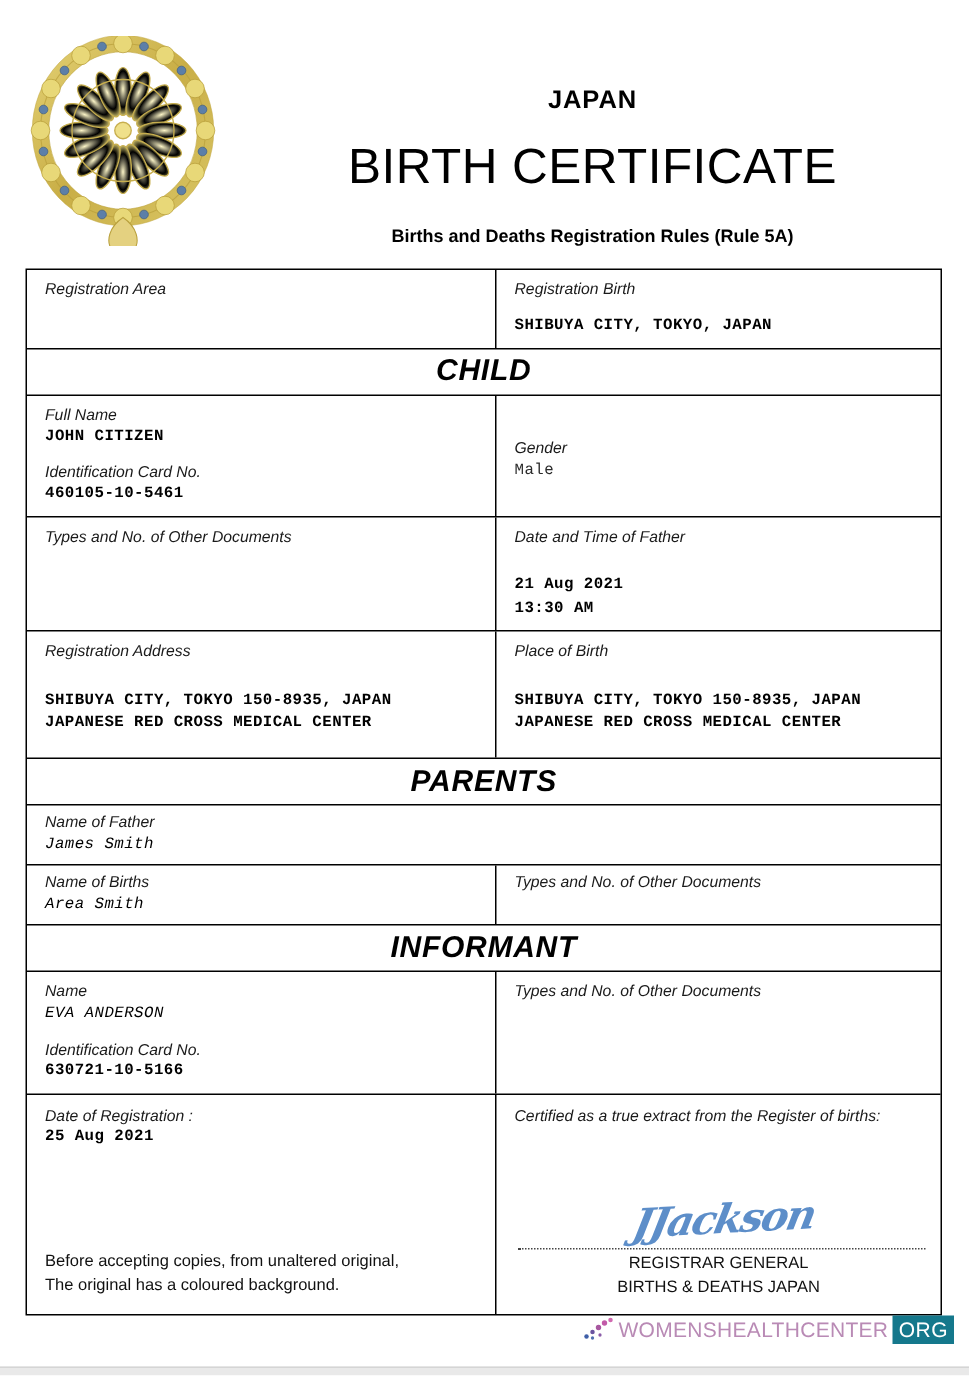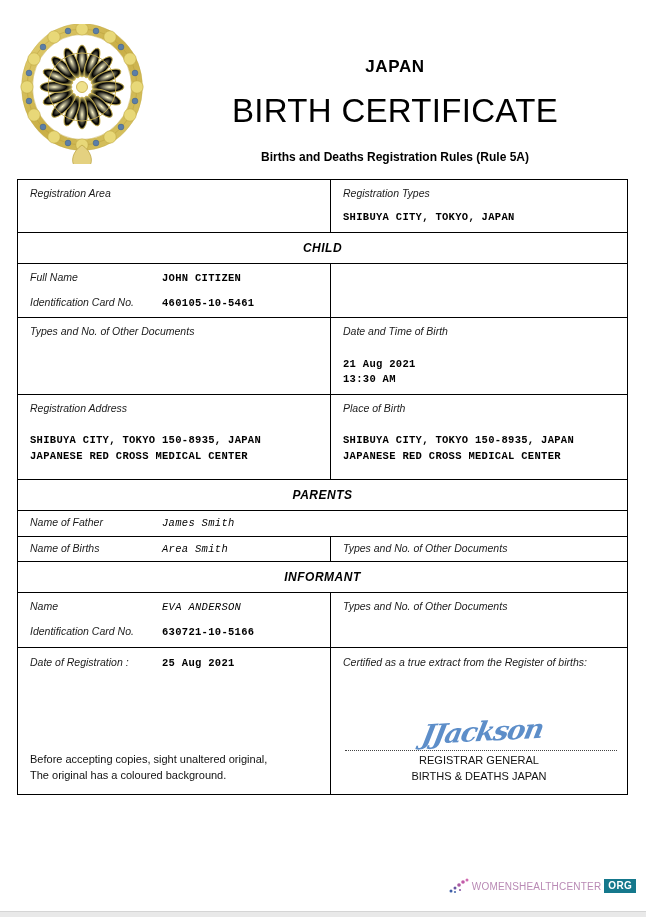--- a/index.html
+++ b/index.html
@@ -123,31 +123,32 @@
 
   
   .section-row {
     display: flex;
     justify-content: center;
     align-items: center;
     border-bottom: 1.3px solid #000;
     height: 30px;
   }
   .section-title {
-    font-size: 12px;
+    font-size: 20px;
     font-weight: bold;
     font-style: italic;
     letter-spacing: 0.5px;
   }
 
   
   .pair {
     display: flex;
     align-items: baseline;
     line-height: 1.6;
+    flex-direction: column;
   }
   .pair .lbl { width: 132px; flex: none; }
   .pair.narrow .lbl { width: 105px; flex: none; }
 
   .stack-label { margin-bottom: 2px; }
   .spacer-sm { height: 8px; }
 
   
   .dt {
     display: flex;
@@ -214,31 +215,31 @@
   .watermark {
     position: absolute;
     right: 10px;
     bottom: 22px;
     display: flex;
     align-items: center;
     height: 18px;
   }
   .wm-dots { width: 22px; height: 16px; margin-right: 1px; }
   .wm-text {
-    font-size: 10px;
+    font-size: 14px;
     letter-spacing: 0.2px;
     color: #b98ab5;
     font-family: "Liberation Sans", sans-serif;
   }
   .wm-badge {
     margin-left: 3px;
     background: #15788c;
     color: #ffffff;
-    font-size: 10px;
-    font-weight: bold;
+    font-size: 14px;
+    font-weight: normal;
     padding: 1px 4px 2px 4px;
     letter-spacing: 0.3px;
   }
   .bottom-rule {
     position: absolute;
     left: 0;
     right: 0;
     bottom: 0;
     height: 5px;
     background: #e9e9e9;
@@ -372,52 +373,59 @@
 </div>
 
 <div class="cert">
 
   <div class="row">
     <div class="cellL">
       <div class="lbl stack-label">Registration Area</div>
       <div class="spacer-sm"></div>
     </div>
     <div class="cellR">
-      <div class="lbl stack-label">Registration Types</div>
+      <div class="lbl stack-label">Registration Birth</div>
       <div class="spacer-sm"></div>
       <div class="val">SHIBUYA CITY, TOKYO, JAPAN</div>
     </div>
   </div>
 
   <div class="section-row">
     <div class="section-title">CHILD</div>
   </div>
 
   <div class="row">
     <div class="cellL">
       <div class="pair">
         <span class="lbl">Full Name</span>
         <span class="val">JOHN CITIZEN</span>
       </div>
       <div class="spacer-sm"></div>
       <div class="pair">
         <span class="lbl">Identification Card No.</span>
         <span class="val">460105-10-5461</span>
+      </div>
+    </div>
+    <div class="cellR">
+      <div style="height:22px"></div>
+      <div class="pair narrow">
+        <span class="lbl">Gender</span>
+        <span class="val-light">Male</span>
       </div>
     </div>
   </div>
 
   <div class="row">
     <div class="cellL">
       <div class="lbl stack-label">Types and No. of Other Documents</div>
       <div style="height:26px"></div>
       <div class="val"></div>
     </div>
     <div class="cellR">
-      <div class="lbl stack-label">Date and Time of Birth</div>
+      <div class="lbl stack-label">Date and Time of Father</div>
       <div style="height:16px"></div>
       <div class="dt">
         <span class="val d">21 Aug 2021</span>
         <span class="val">13:30 AM</span>
       </div>
     </div>
   </div>
 
   <div class="row">
     <div class="cellL" style="padding-bottom:14px">
@@ -480,21 +488,21 @@
     </div>
   </div>
 
   <div class="row">
     <div class="footer-left">
       <div class="pair">
         <span class="lbl">Date of Registration :</span>
         <span class="val">25 Aug 2021</span>
       </div>
       <div class="notice">
-        <div>Before accepting copies, sight unaltered original,</div>
+        <div>Before accepting copies, from unaltered original,</div>
         <div>The original has a coloured background.</div>
       </div>
     </div>
 
     <div class="footer-right">
       <div class="lbl">Certified as a true extract from the Register of births:</div>
       <div class="signature">JJackson</div>
       <div class="dotline"></div>
       <div class="registrar">
         <div>REGISTRAR GENERAL</div>

